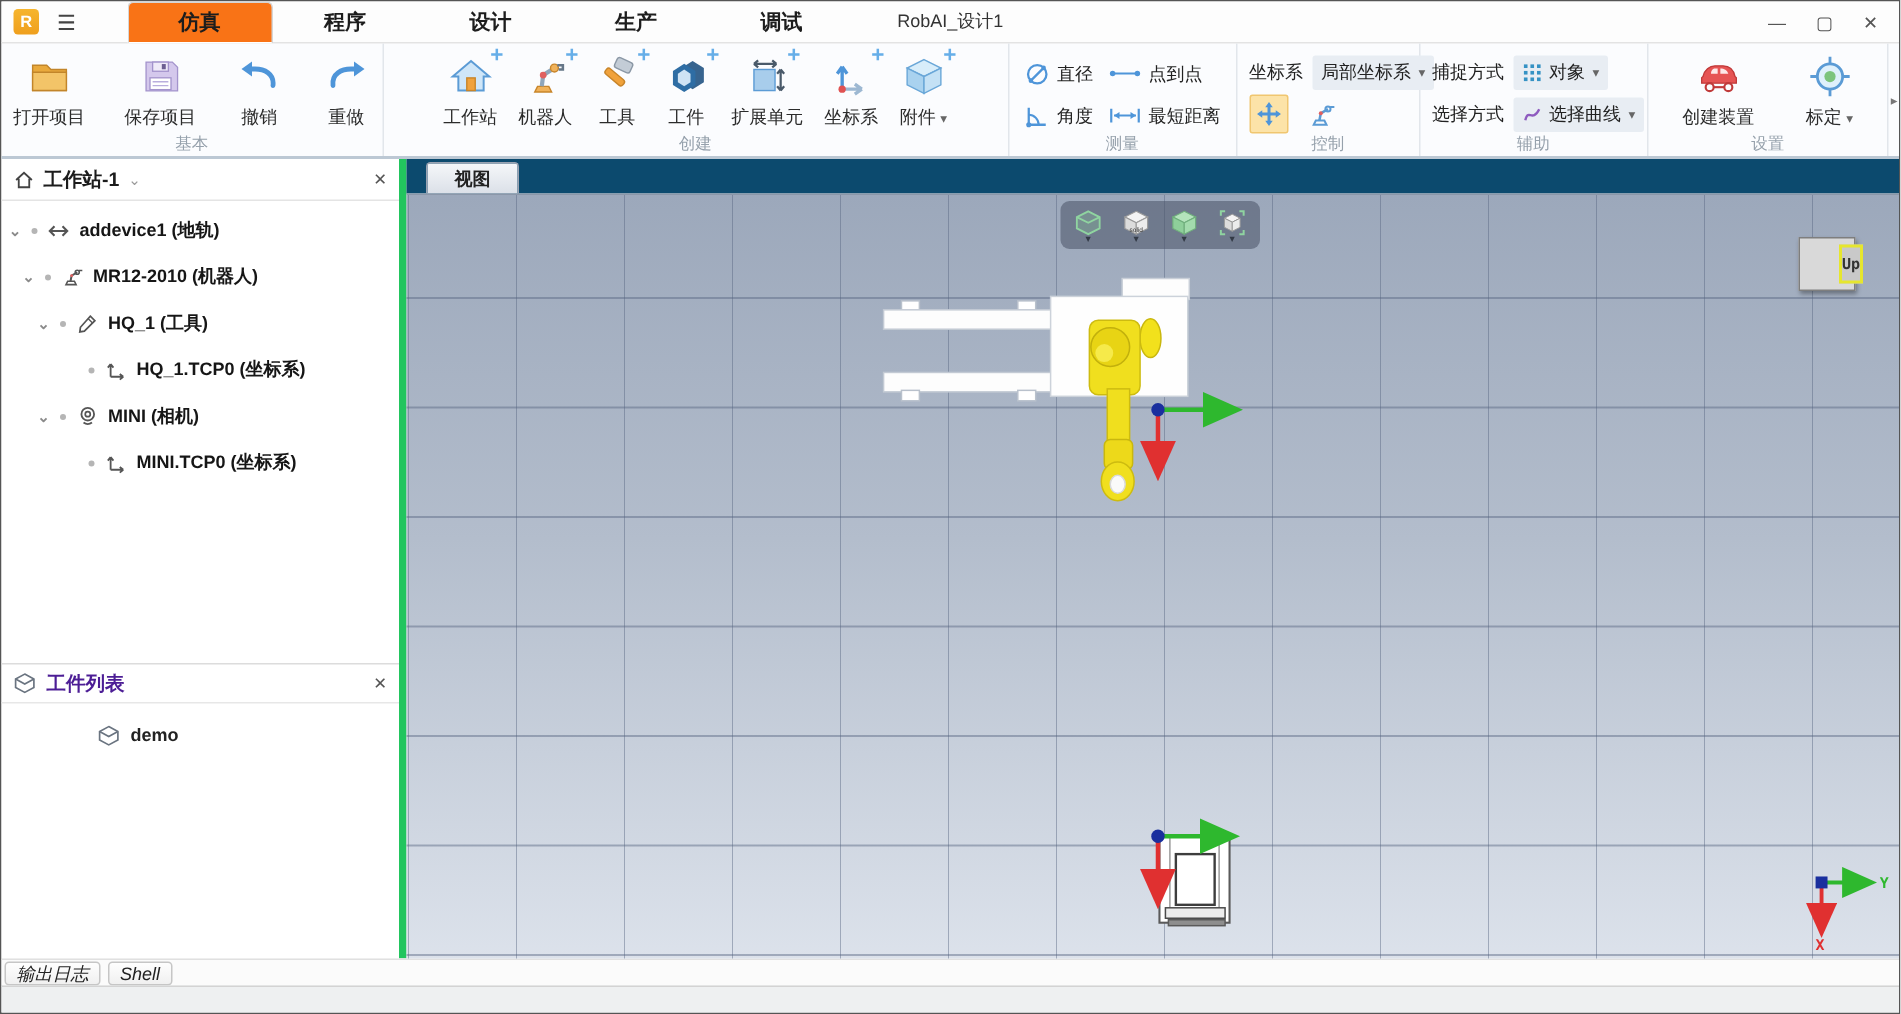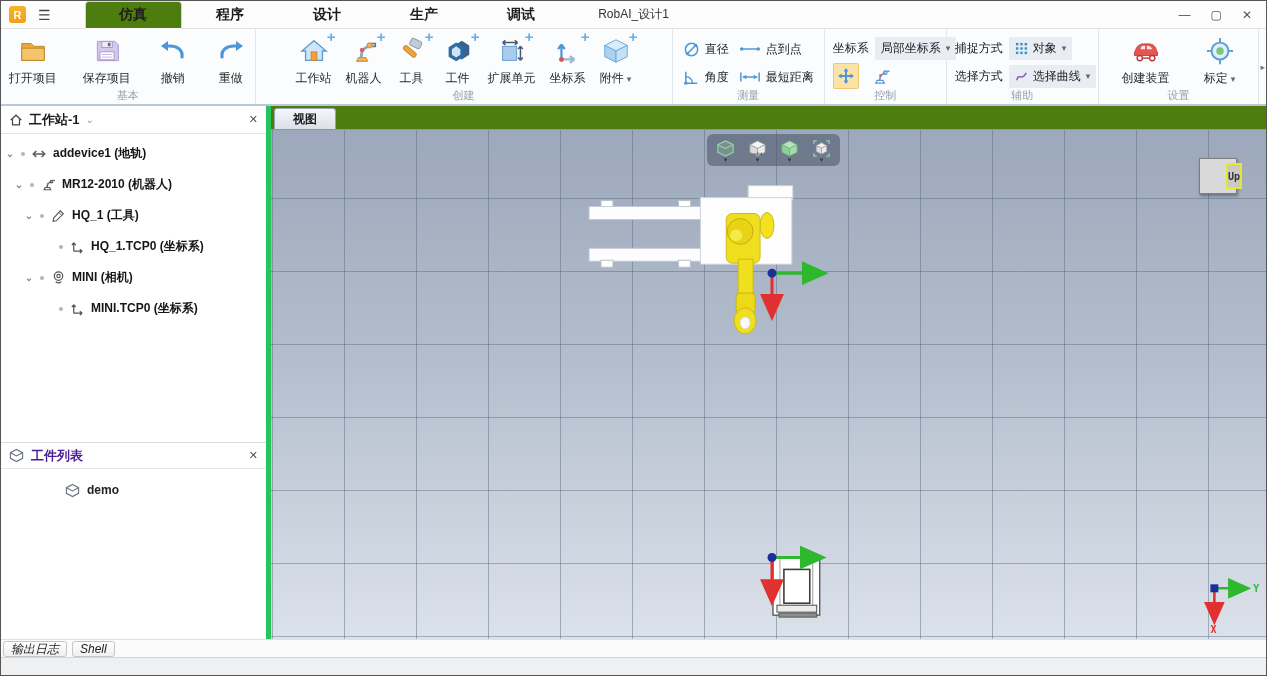--- a/index.html
+++ b/index.html
@@ -6,21 +6,21 @@
   html,body { width:1267px; height:676px; overflow:hidden; }
   body { font-family:"Liberation Sans", sans-serif; font-size:12px; color:#222; background:#fff; }
   .app { width:1267px; height:676px; border:1px solid #555; display:flex; flex-direction:column; background:#fff; }
 
   
   .titlebar { height:28px; flex:0 0 28px; display:flex; align-items:center; background:#fdfdfd; border-bottom:1px solid #e3e3e3; position:relative; }
   .logo { width:17px; height:17px; margin-left:8px; border-radius:3px; background:linear-gradient(180deg,#f6b52e,#ef9f1d); color:#fff; font-weight:bold; font-size:11px; display:flex; align-items:center; justify-content:center; }
   .hamburger { margin-left:12px; font-size:14px; color:#444; cursor:pointer; }
   .menu-tabs { display:flex; margin-left:34px; height:100%; align-items:stretch; }
   .mtab { width:97px; display:flex; align-items:center; justify-content:center; font-size:14px; font-weight:bold; color:#1d1d1d; cursor:pointer; }
-  .mtab.active { background:#4d7c0f; border:1px solid #d6d6d6; border-bottom:1px solid #fff; border-radius:4px 4px 0 0; margin-bottom:-1px; }
+  .mtab.active { background:#f97316; border:1px solid #d6d6d6; border-bottom:1px solid #fff; border-radius:4px 4px 0 0; margin-bottom:-1px; }
   .win-title { position:absolute; left:0; right:0; text-align:center; font-size:12px; color:#333; pointer-events:none; }
   .win-controls { margin-left:auto; display:flex; align-items:center; gap:20px; padding-right:14px; z-index:2; }
   .win-controls span { color:#555; font-size:12px; cursor:pointer; line-height:1; }
 
   
   .ribbon { height:77px; flex:0 0 77px; display:flex; background:#fbfcfe; border-bottom:2px solid #bcc8d4; }
   .rgroup { position:relative; display:flex; flex-direction:column; border-right:1px solid #e2e6eb; padding:4px 2px 14px 2px; }
   .rgroup-label { position:absolute; left:0; right:0; bottom:1px; text-align:center; font-size:11px; color:#96a1ac;font-family:Liberation Serif, serif; }
   .ritems { display:flex; flex:1; align-items:flex-start; justify-content:center; gap:18px; }
   .ritem { display:flex; flex-direction:column; align-items:center; gap:3px; padding:2px 4px; border-radius:3px; cursor:pointer; }
@@ -55,21 +55,21 @@
   .trow .dot { width:4px; height:4px; border-radius:50%; background:#b5b5b5; margin:0 6px; }
   .trow .ticon { width:16px; height:16px; margin-right:6px; display:flex; align-items:center; justify-content:center; }
   .trow.blue { color:#1c55cf; }
   .wp-header { height:27px; flex:0 0 27px; display:flex; align-items:center; gap:7px; padding:0 8px; border-top:1px solid #dcdcdc; border-bottom:1px solid #e7e7e7; }
   .wp-title { font-size:13px; font-weight:bold; color:#4c1d95; }
   .wp-list { flex:0 0 170px; padding-top:6px;padding-left:30px; }
   .wp-item { height:30px; display:flex; align-items:center; gap:7px; padding-left:34px; font-weight:bold; cursor:pointer; }
 
   
   .viewport { flex:1; display:flex; flex-direction:column; min-width:0; }
-  .vp-tabstrip { height:23px; flex:0 0 23px; background:#4d7c0f; display:flex; align-items:flex-end; padding-left:3px; }
+  .vp-tabstrip { height:23px; flex:0 0 23px; background:#0c4a6e; display:flex; align-items:flex-end; padding-left:13px; }
   .vp-tab { width:62px; height:21px; background:linear-gradient(180deg,#f5f7f9,#dbe0e8); border:1px solid #9aa3b2; border-bottom:none; border-radius:3px 3px 0 0; display:flex; align-items:center; justify-content:center; font-size:12px; font-weight:bold; color:#222; cursor:pointer; }
   .vp-canvas { position:relative; flex:1; border-top:1px solid #8b97a9; overflow:hidden;
     background-image:
       linear-gradient(rgba(86,100,128,.45) 1px, transparent 1px),
       linear-gradient(90deg, rgba(86,100,128,.45) 1px, transparent 1px),
       linear-gradient(180deg,#9ca8bb 0%, #b3bdcc 45%, #dce2eb 100%);
     background-size:72px 73px, 72px 73px, 100% 100%;
     background-position:0 68px, 1px 0, 0 0; }
   .scene { position:absolute; inset:0; width:100%; height:100%; }
   .vp-toolbar { position:absolute; left:436px; top:4px; height:32px; background:rgba(72,82,102,.55); border-radius:6px; display:flex; align-items:center; padding:0 6px; gap:7px; }

